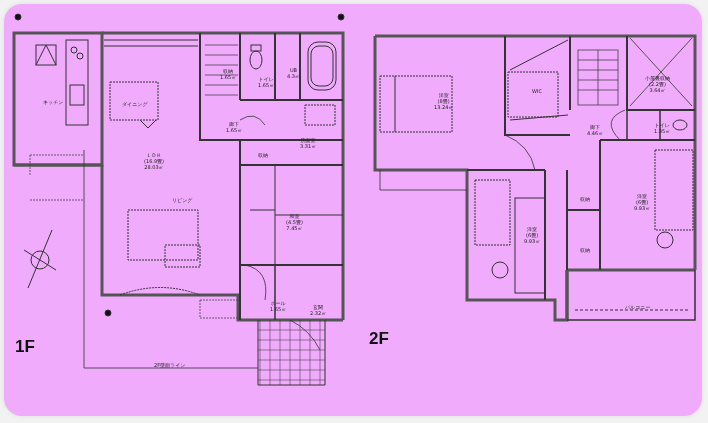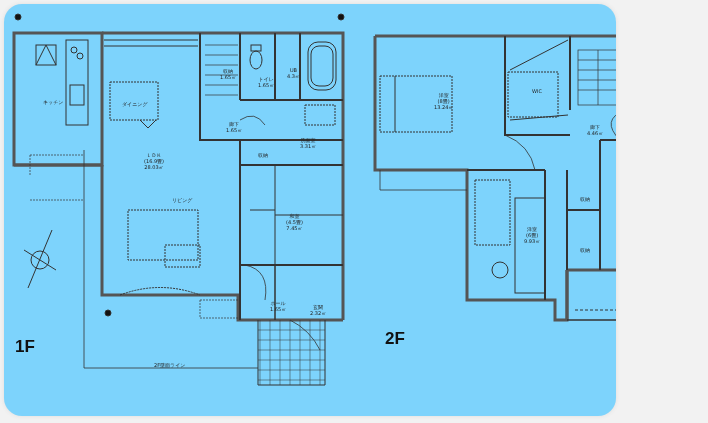--- a/index.html
+++ b/index.html
@@ -1,17 +1,17 @@
 <!DOCTYPE html>
 <html><head>
 <meta charset="utf-8">
 <style>
   html,body{margin:0;padding:0;background:#f2f2f2;}
   body{width:708px;height:423px;overflow:hidden;font-family:"DejaVu Sans",sans-serif;}
-  .frame{position:absolute;left:4px;top:4px;width:612px;height:412px;background:#7dd3fc;border-radius:18px;box-shadow:0 0 4px #ddd;overflow:hidden;}
+  .frame{position:absolute;left:4px;top:4px;width:698px;height:412px;background:#f0abfc;border-radius:18px;box-shadow:0 0 4px #ddd;overflow:hidden;}
   svg{position:absolute;left:0;top:0;}
   .lbl{position:absolute;font-size:5px;line-height:6px;color:#222;text-align:center;white-space:nowrap;}
   .floor-label{position:absolute;font-size:17px;font-weight:bold;color:#111;font-family:"Liberation Sans",sans-serif;}
 </style>
 </head>
 <body>
 
 <div class="frame">
 <svg width="698" height="412" viewBox="4 4 698 412">
   <g fill="none" stroke="#333" stroke-width="1">
@@ -199,14 +199,14 @@
 <div class="lbl" style="left:630px;top:189px;">
   <div>洋室</div>
       <div>(6畳)</div>
       <div>9.93㎡</div>
 </div>
 <div class="lbl" style="left:576px;top:192px;"><span>収納</span></div>
 <div class="lbl" style="left:576px;top:243px;"><span>収納</span></div>
 <div class="lbl" style="left:621px;top:300px;"><span>バルコニー</span></div>
 
 <div class="floor-label" style="left:11px;top:333px;">1F</div>
-<div class="floor-label" style="left:381px;top:325px;">2F</div>
+<div class="floor-label" style="left:365px;top:325px;">2F</div>
 </div>
 
 </body></html>

